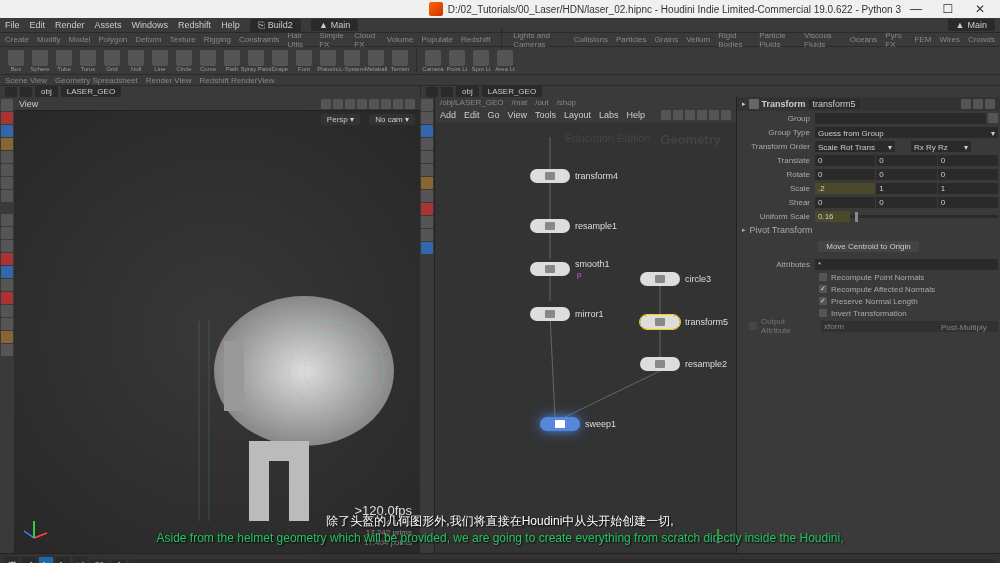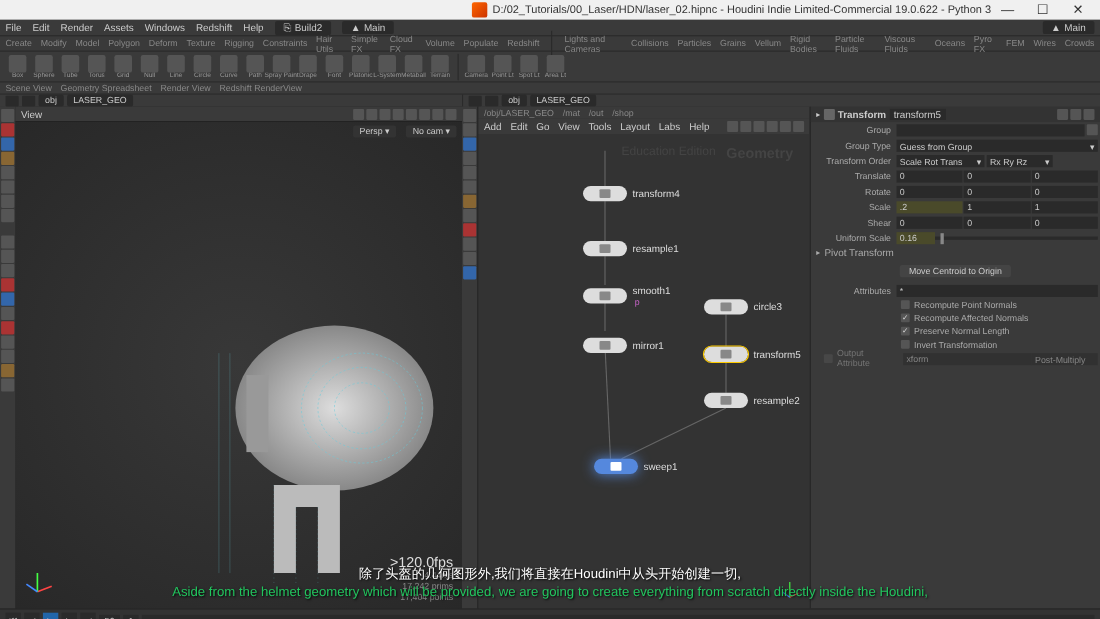--- a/index.html
+++ b/index.html
@@ -481,21 +481,21 @@
           <span>Guess from Group</span>
           <span>▾</span>
         </div>
     </div>
     <div class="param-row">
       <div class="param-label">Transform Order</div>
       <div class="param-drop" style="flex:0 0 80px">
           <span>Scale Rot Trans</span>
           <span>▾</span>
         </div>
-      <div class="param-drop" style="flex:0 0 60px;margin-left:2px">
+      <div class="param-drop" style="flex:0 0 60px;margin-left:16px">
           <span>Rx Ry Rz</span>
           <span>▾</span>
         </div>
     </div>
     <div class="param-row">
       <div class="param-label">Translate</div>
       <div class="param-fields3">
         <div class="param-field">0</div>
         <div class="param-field">0</div>
         <div class="param-field">0</div>

